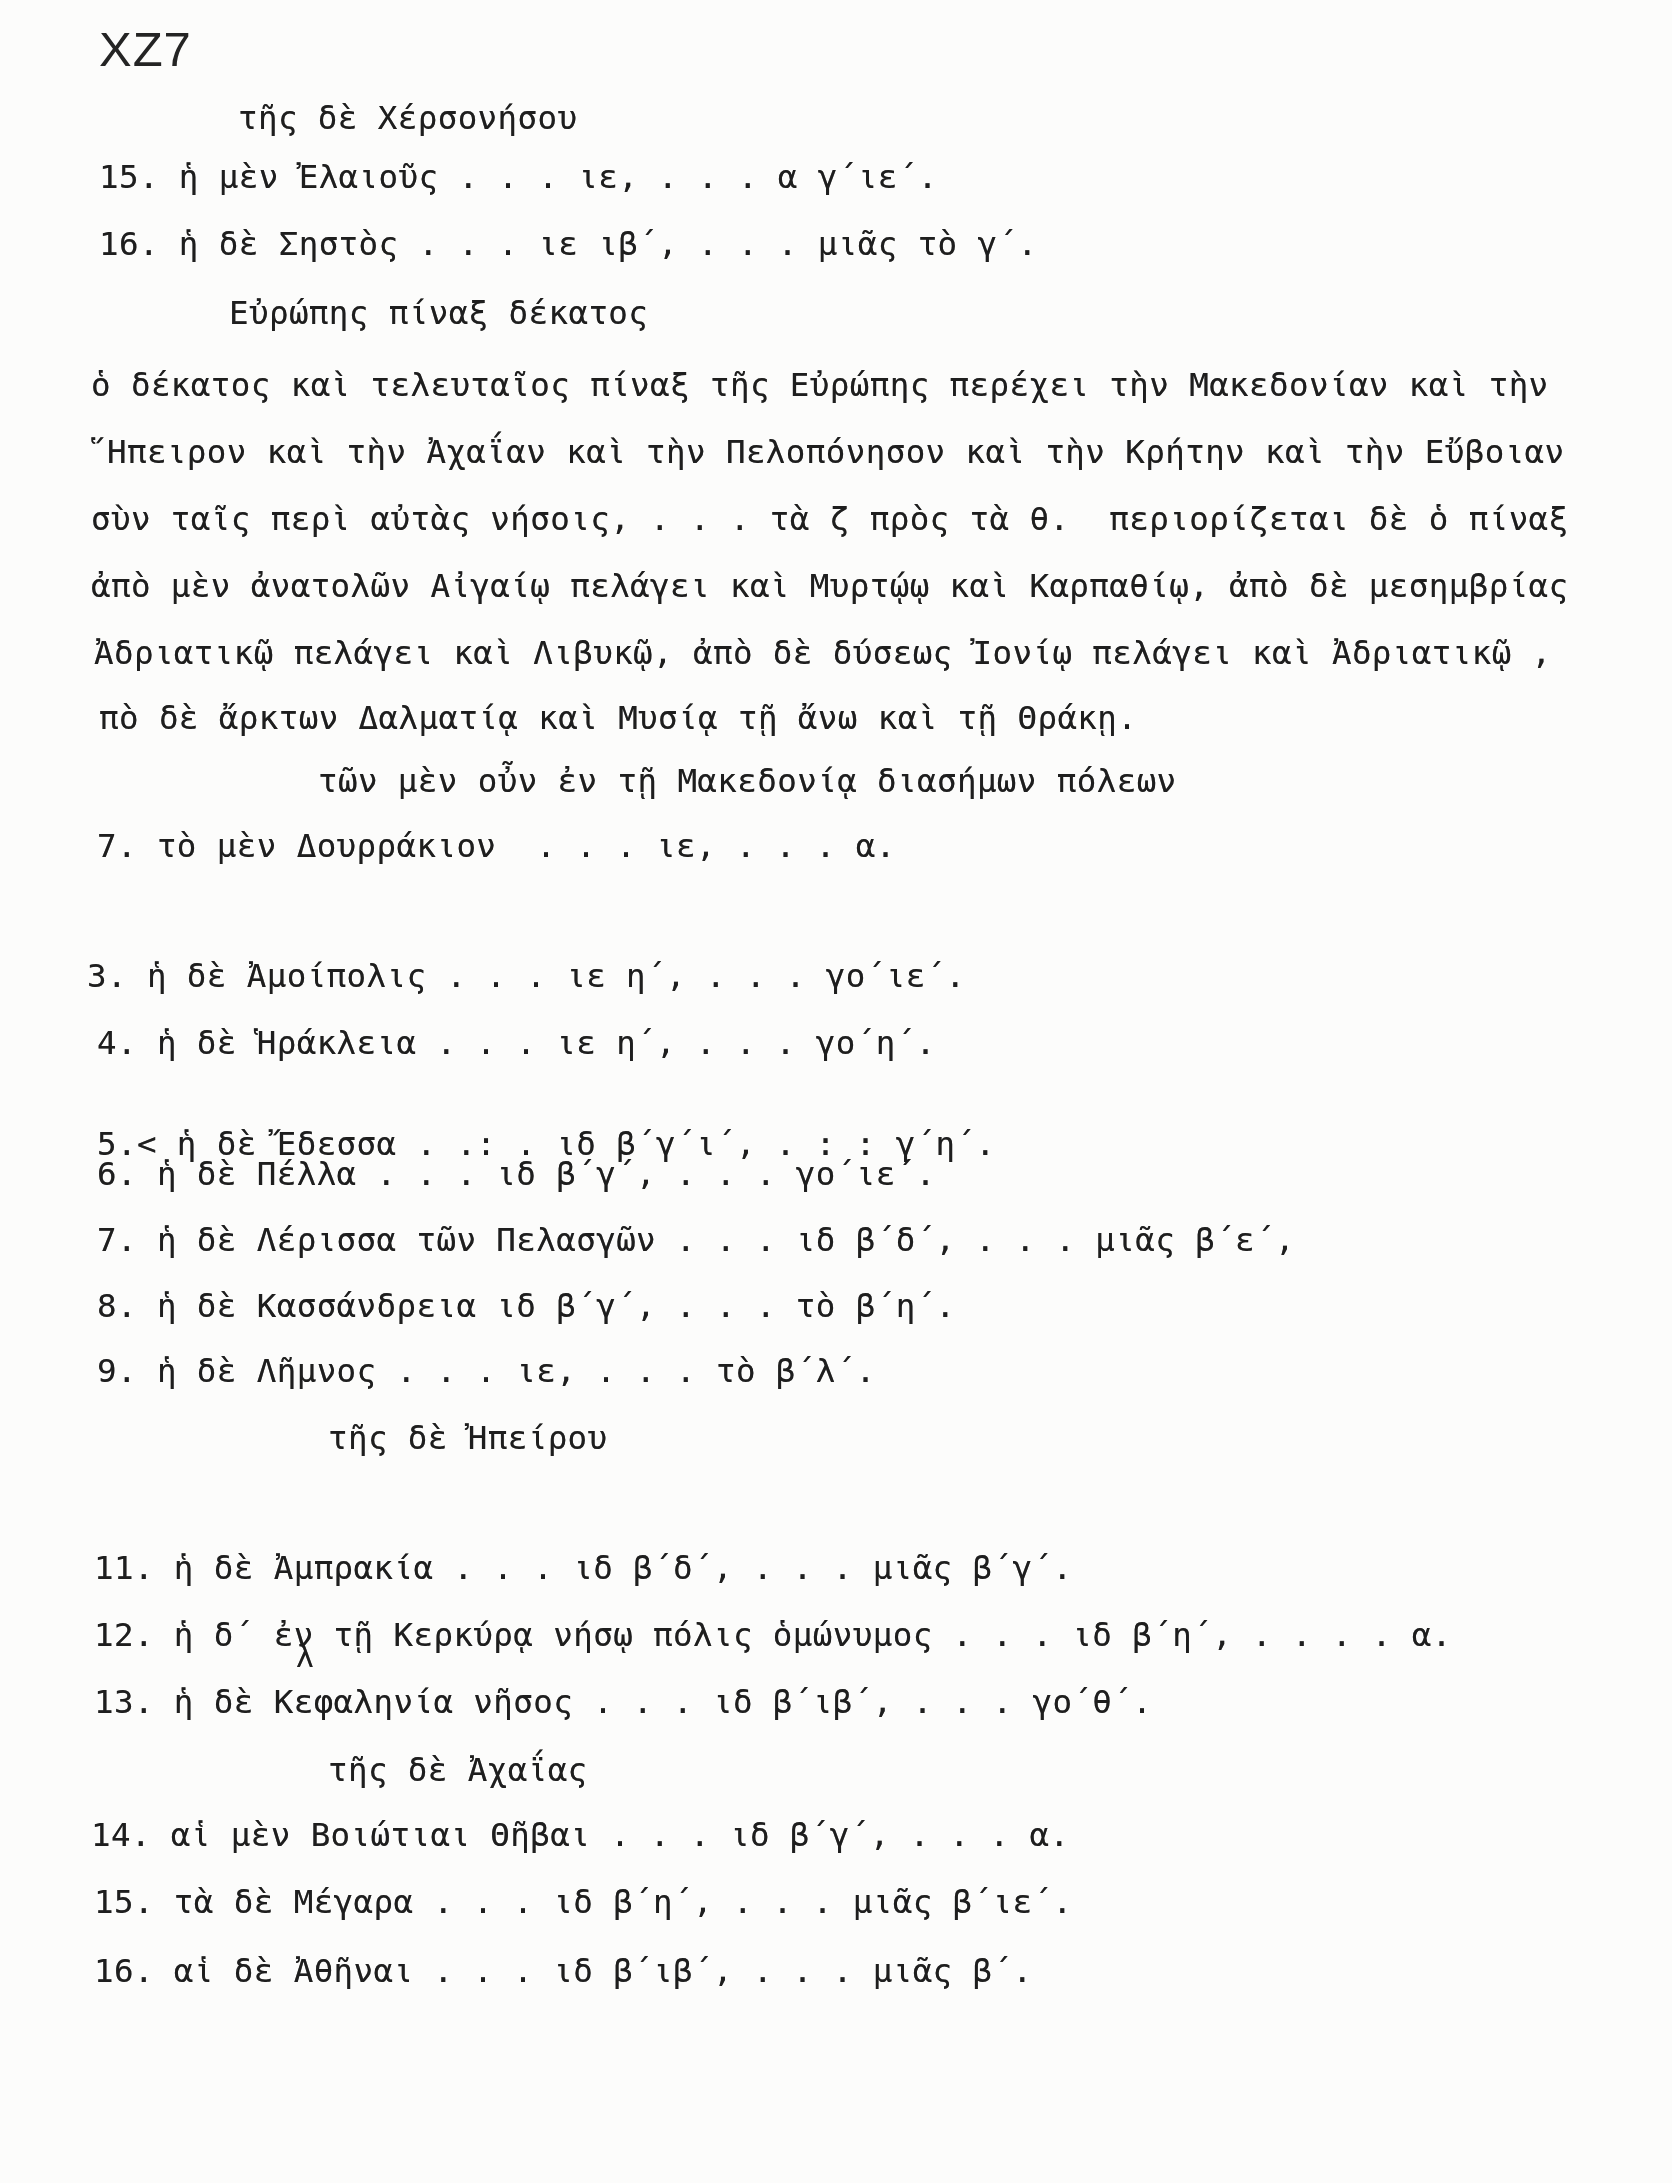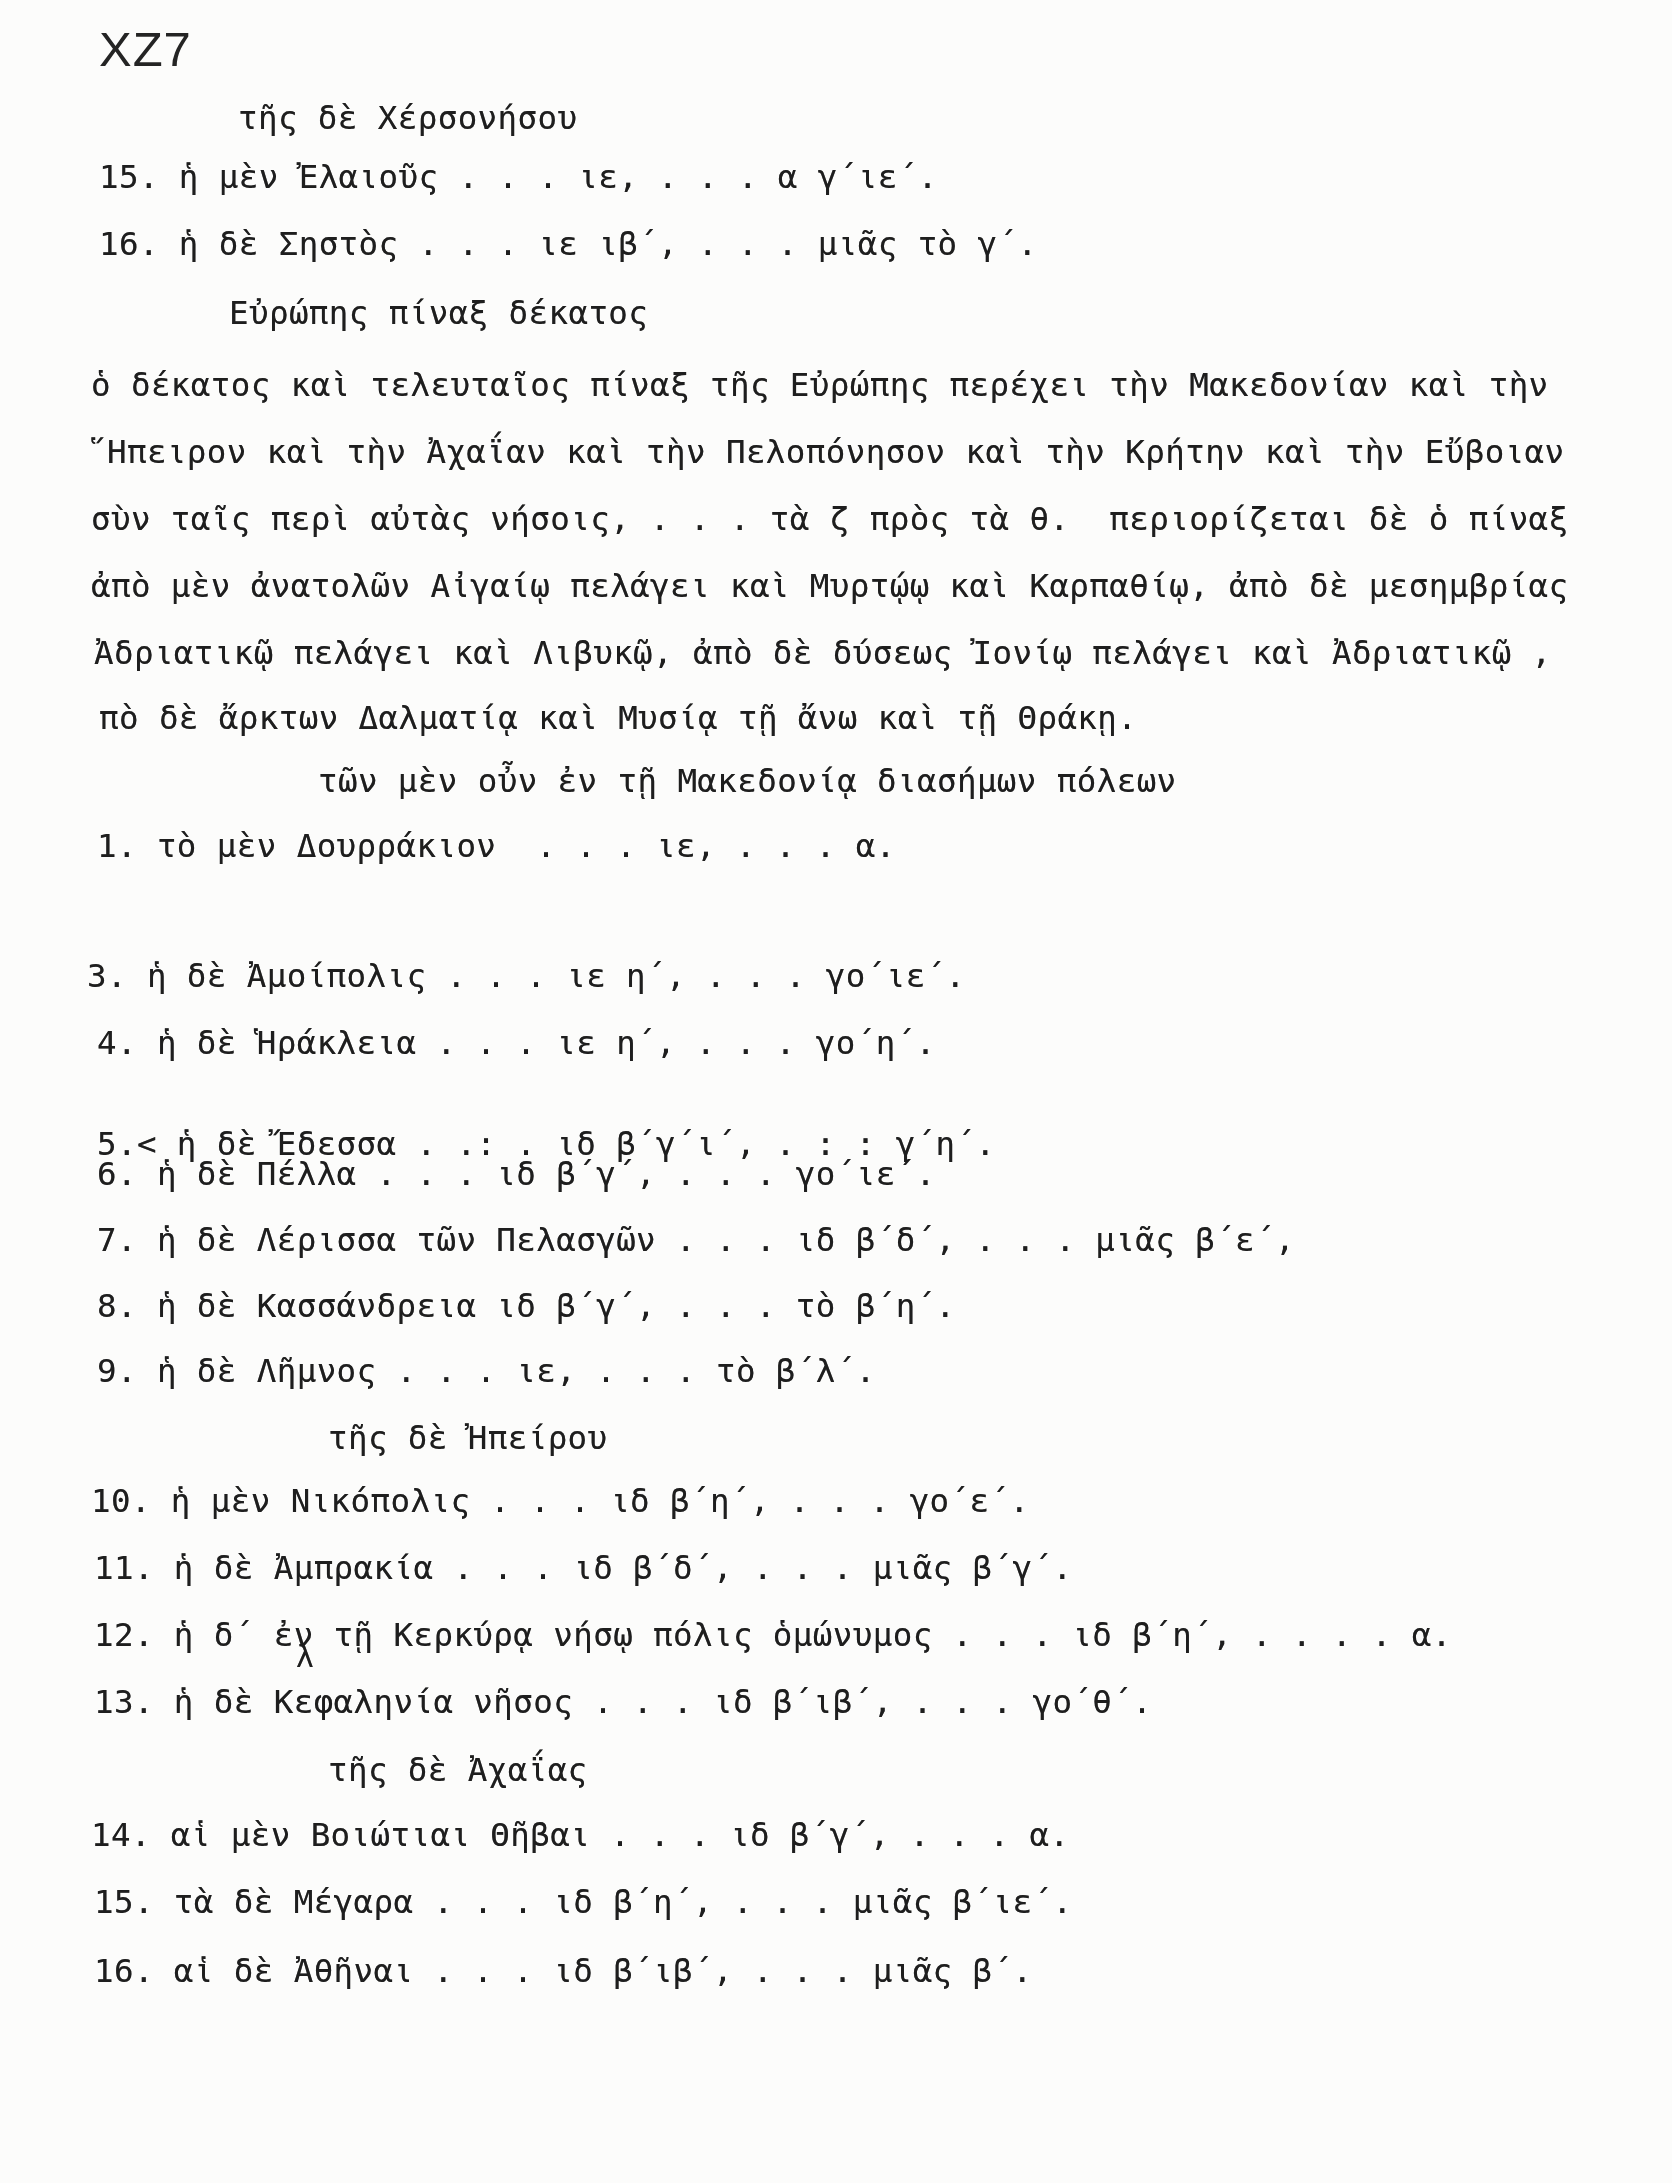--- a/index.html
+++ b/index.html
@@ -46,30 +46,29 @@
     <div class="line entry" style="top: 158px; left: 99px;">15. ἡ μὲν Ἐλαιοῦς . . . ιε, . . . α γ´ιε´.</div>
     <div class="line entry" style="top: 225px; left: 99px;">16. ἡ δὲ Σηστὸς . . . ιε ιβ´, . . . μιᾶς τὸ γ´.</div>
     <div class="line heading" style="top: 294px; left: 229px;">Εὐρώπης πίναξ δέκατος</div>
     <div class="line para" style="top: 366px; left: 91px;">ὁ δέκατος καὶ τελευταῖος πίναξ τῆς Εὐρώπης περέχει τὴν Μακεδονίαν καὶ τὴν</div>
     <div class="line para" style="top: 433px; left: 87px; text-align: right;">῞Ηπειρον καὶ τὴν Ἀχαΐαν καὶ τὴν Πελοπόνησον καὶ τὴν Κρήτην καὶ τὴν Εὔβοιαν</div>
     <div class="line para" style="top: 500px; left: 91px;">σὺν ταῖς περὶ αὐτὰς νήσοις, . . . τὰ ζ πρὸς τὰ θ.  περιορίζεται δὲ ὁ πίναξ</div>
     <div class="line para" style="top: 567px; left: 91px;">ἀπὸ μὲν ἀνατολῶν Αἰγαίῳ πελάγει καὶ Μυρτῴῳ καὶ Καρπαθίῳ, ἀπὸ δὲ μεσημβρίας</div>
     <div class="line para" style="top: 634px; left: 94px;">Ἀδριατικῷ πελάγει καὶ Λιβυκῷ, ἀπὸ δὲ δύσεως Ἰονίῳ πελάγει καὶ Ἀδριατικῷ ,</div>
     <div class="line para" style="top: 699px; left: 99px;">πὸ δὲ ἄρκτων Δαλματίᾳ καὶ Μυσίᾳ τῇ ἄνω καὶ τῇ Θράκῃ.</div>
     <div class="line heading" style="top: 762px; left: 318px;">τῶν μὲν οὖν ἐν τῇ Μακεδονίᾳ διασήμων πόλεων</div>
-    <div class="line entry" style="top: 827px; left: 97px;">1. τὸ μὲν Δουρράκιον  . . . ιε, . . . α.</div>
+    <div class="line entry" style="top: 827px; left: 97px;">7. τὸ μὲν Δουρράκιον  . . . ιε, . . . α.</div>
     <div class="line entry" style="top: 957px; left: 87px;">3. ἡ δὲ Ἀμοίπολις . . . ιε η´, . . . γο´ιε´.</div>
     <div class="line entry" style="top: 1024px; left: 97px; text-align: right;">4. ἡ δὲ Ἡράκλεια . . . ιε η´, . . . γο´η´.</div>
     <div class="line entry" style="top: 1089px; left: 97px; margin-top: 36px;">5.&lt; ἡ δὲ Ἔδεσσα . .: . ιδ β´γ´ι´, . : : γ´η´.</div>
     <div class="line entry" style="top: 1155px; left: 97px;">6. ἡ δὲ Πέλλα . . . ιδ β´γ´, . . . γο´ιε´.</div>
     <div class="line entry" style="top: 1221px; left: 97px;">7. ἡ δὲ Λέρισσα τῶν Πελασγῶν . . . ιδ β´δ´, . . . μιᾶς β´ε´,</div>
     <div class="line entry" style="top: 1287px; left: 97px;">8. ἡ δὲ Κασσάνδρεια ιδ β´γ´, . . . τὸ β´η´.</div>
     <div class="line entry" style="top: 1352px; left: 97px;">9. ἡ δὲ Λῆμνος . . . ιε, . . . τὸ β´λ´.</div>
     <div class="line heading" style="top: 1419px; left: 328px;">τῆς δὲ Ἠπείρου</div>
-    <div class="line entry" style="top: 1482px; left: 91px;">10. ἡ μὲν Νικόπολις . . . ιδ β´η´, . . . γο´ε´.</div>
     <div class="line entry" style="top: 1549px; left: 94px;">11. ἡ δὲ Ἀμπρακία . . . ιδ β´δ´, . . . μιᾶς β´γ´.</div>
     <div class="line entry" style="top: 1616px; left: 94px;">12. ἡ δ´ ἐν τῇ Κερκύρᾳ νήσῳ πόλις ὁμώνυμος . . . ιδ β´η´, . . . . α.</div>
     <div class="line entry" style="top: 1683px; left: 94px;">13. ἡ δὲ Κεφαληνία νῆσος . . . ιδ β´ιβ´, . . . γο´θ´.</div>
     <div class="line heading" style="top: 1751px; left: 328px; text-align: right;">τῆς δὲ Ἀχαΐας</div>
     <div class="line entry" style="top: 1816px; left: 91px;">14. αἱ μὲν Βοιώτιαι Θῆβαι . . . ιδ β´γ´, . . . α.</div>
     <div class="line entry" style="top: 1883px; left: 94px;">15. τὰ δὲ Μέγαρα . . . ιδ β´η´, . . . μιᾶς β´ιε´.</div>
     <div class="line entry" style="top: 1952px; left: 94px;">16. αἱ δὲ Ἀθῆναι . . . ιδ β´ιβ´, . . . μιᾶς β´.</div>
   </div>
 
 <span class="interlinear" style="left:296px; top:1643px;">λ</span>

